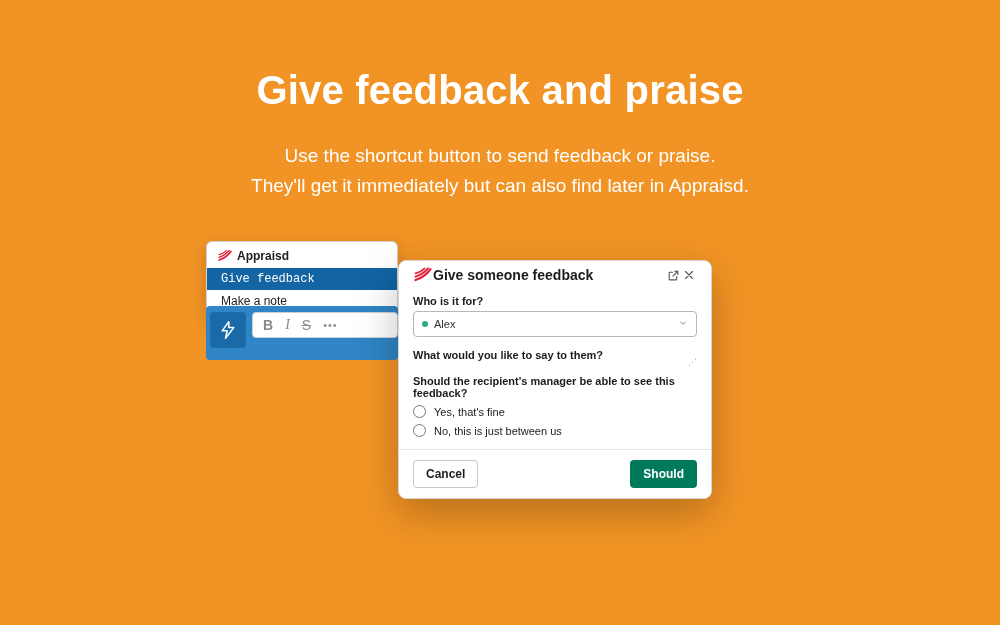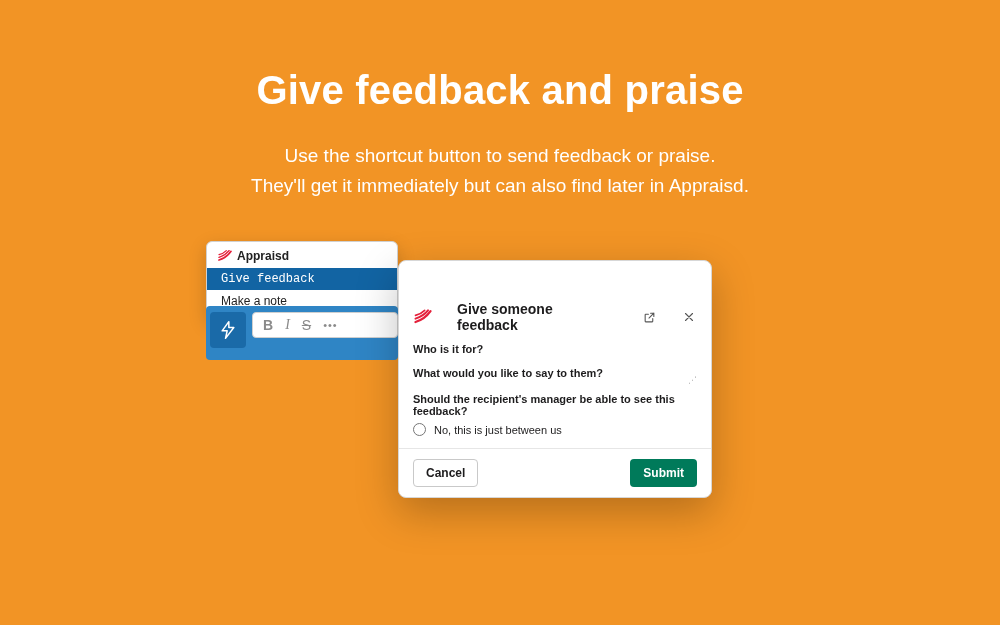--- a/index.html
+++ b/index.html
@@ -113,22 +113,21 @@
     border: 1px solid #d7d7d7;
     border-radius: 8px;
     box-shadow: 0 14px 42px rgba(0,0,0,.25);
     display: flex;
     flex-direction: column;
   }
   .modal-head {
     display: flex;
     align-items: center;
     padding: 4px 14px;
-    gap: 24px;
-    margin-top: 36px;
+    gap: 0;
   }
   .modal-head h2 {
     font-size: 14px;
     font-weight: 700;
     color: #1d1c1d;
     flex: 1 1 auto;
   }
   .head-icon {
     width: 16px; height: 16px;
     display: flex; align-items: center; justify-content: center;
@@ -279,29 +278,42 @@
     </div>
     <div class="head-icon">
       <svg width="12" height="12" viewBox="0 0 24 24">
         <path d="M5 5l14 14M19 5L5 19" stroke="currentColor" stroke-width="2.2" stroke-linecap="round"></path>
       </svg>
     </div>
   </div>
 
   <div class="modal-body">
     <div class="lbl">Who is it for?</div>
+    <div class="select">
+      <span class="dot"></span>
+      <span>Alex</span>
+      <span class="chev">
+        <svg width="10" height="10" viewBox="0 0 24 24">
+            <path d="M6 9l6 6 6-6" fill="none" stroke="currentColor" stroke-width="2"></path>
+          </svg>
+      </span>
+    </div>
 
     <div class="lbl" style="margin-top:12px">What would you like to say to them?</div>
     <div class="ta-handle">⋰</div>
 
     <div class="lbl" style="margin-top:10px">Should the recipient's manager be able to see this feedback?</div>
 
+    <label class="radio-row">
+      <input type="radio" name="vis" style="">
+      <span>Yes, that's fine</span>
+    </label>
     <label class="radio-row">
       <input type="radio" name="vis" style="">
       <span>No, this is just between us</span>
     </label>
   </div>
 
   <div class="modal-foot">
     <button class="btn cancel">Cancel</button>
-    <button class="btn submit">Submit</button>
+    <button class="btn submit">Should</button>
   </div>
 </div>
 
 </body></html>

